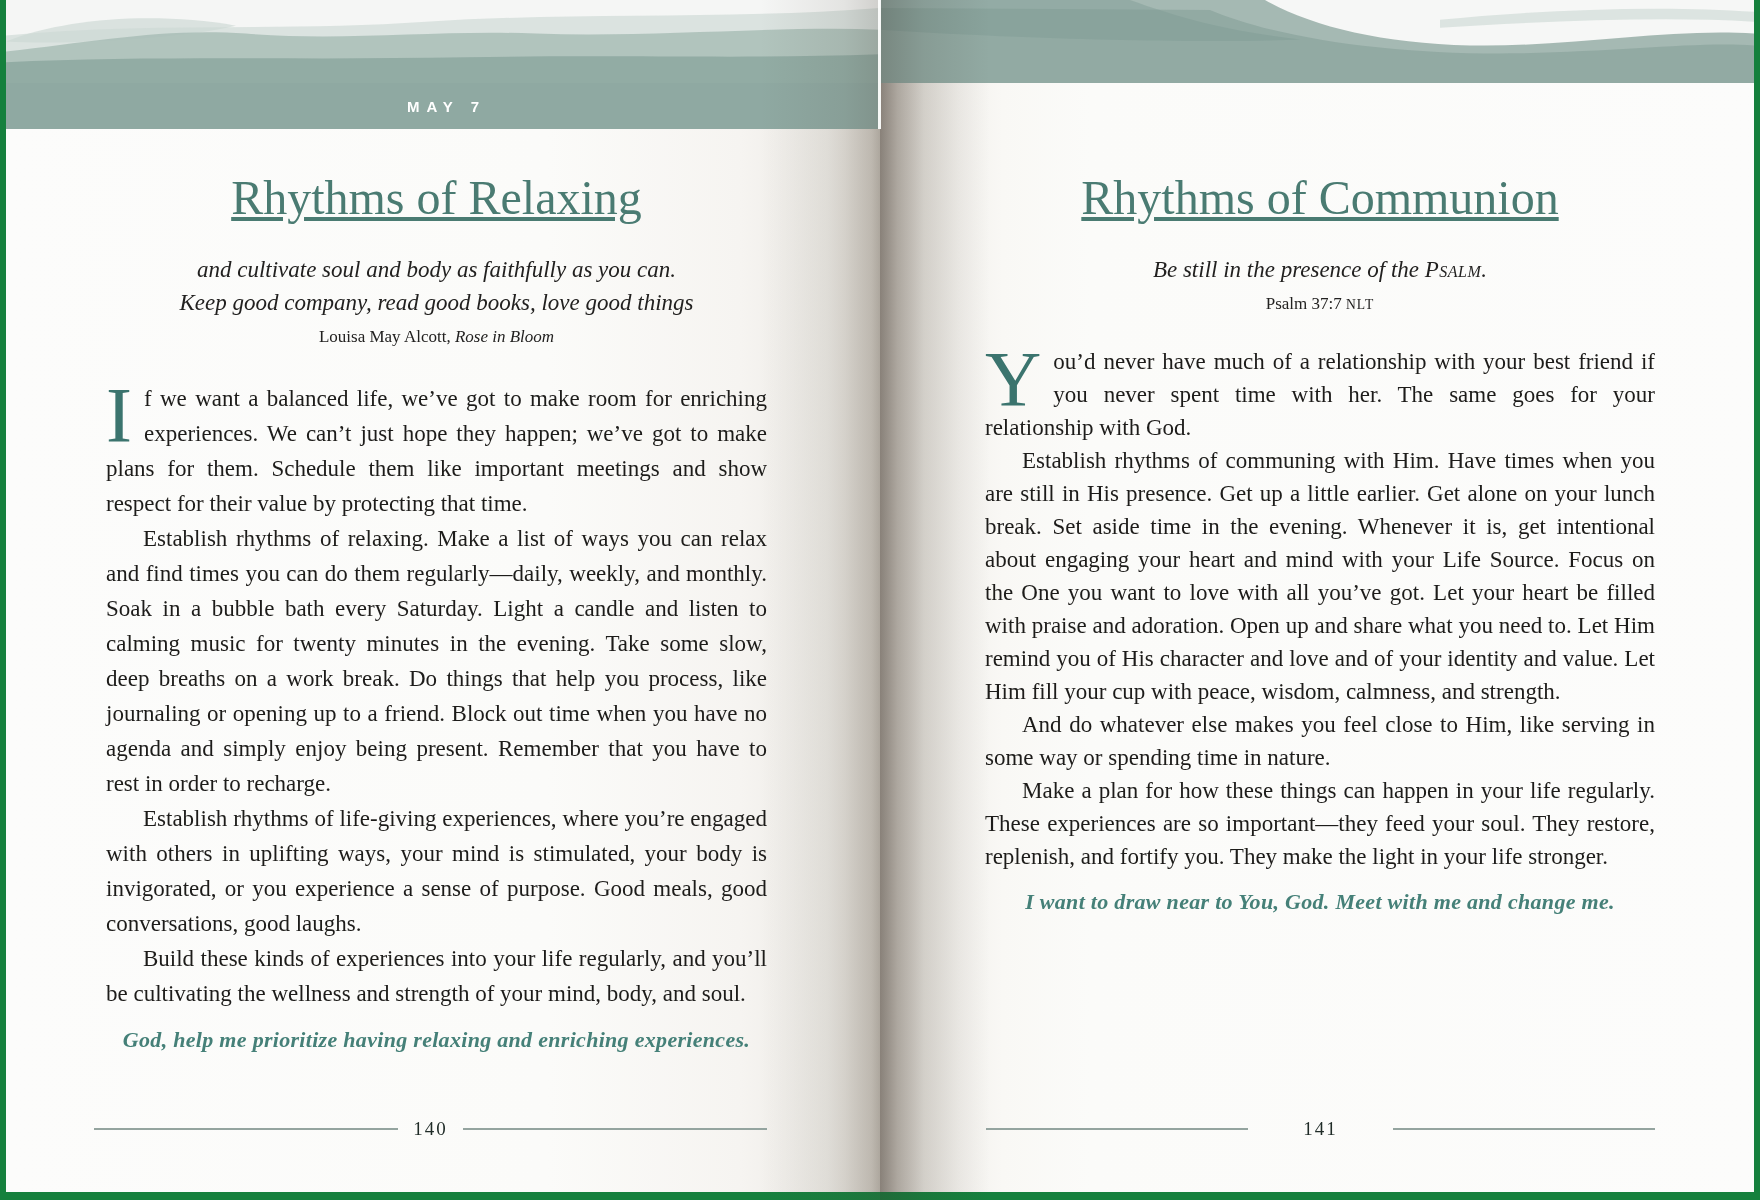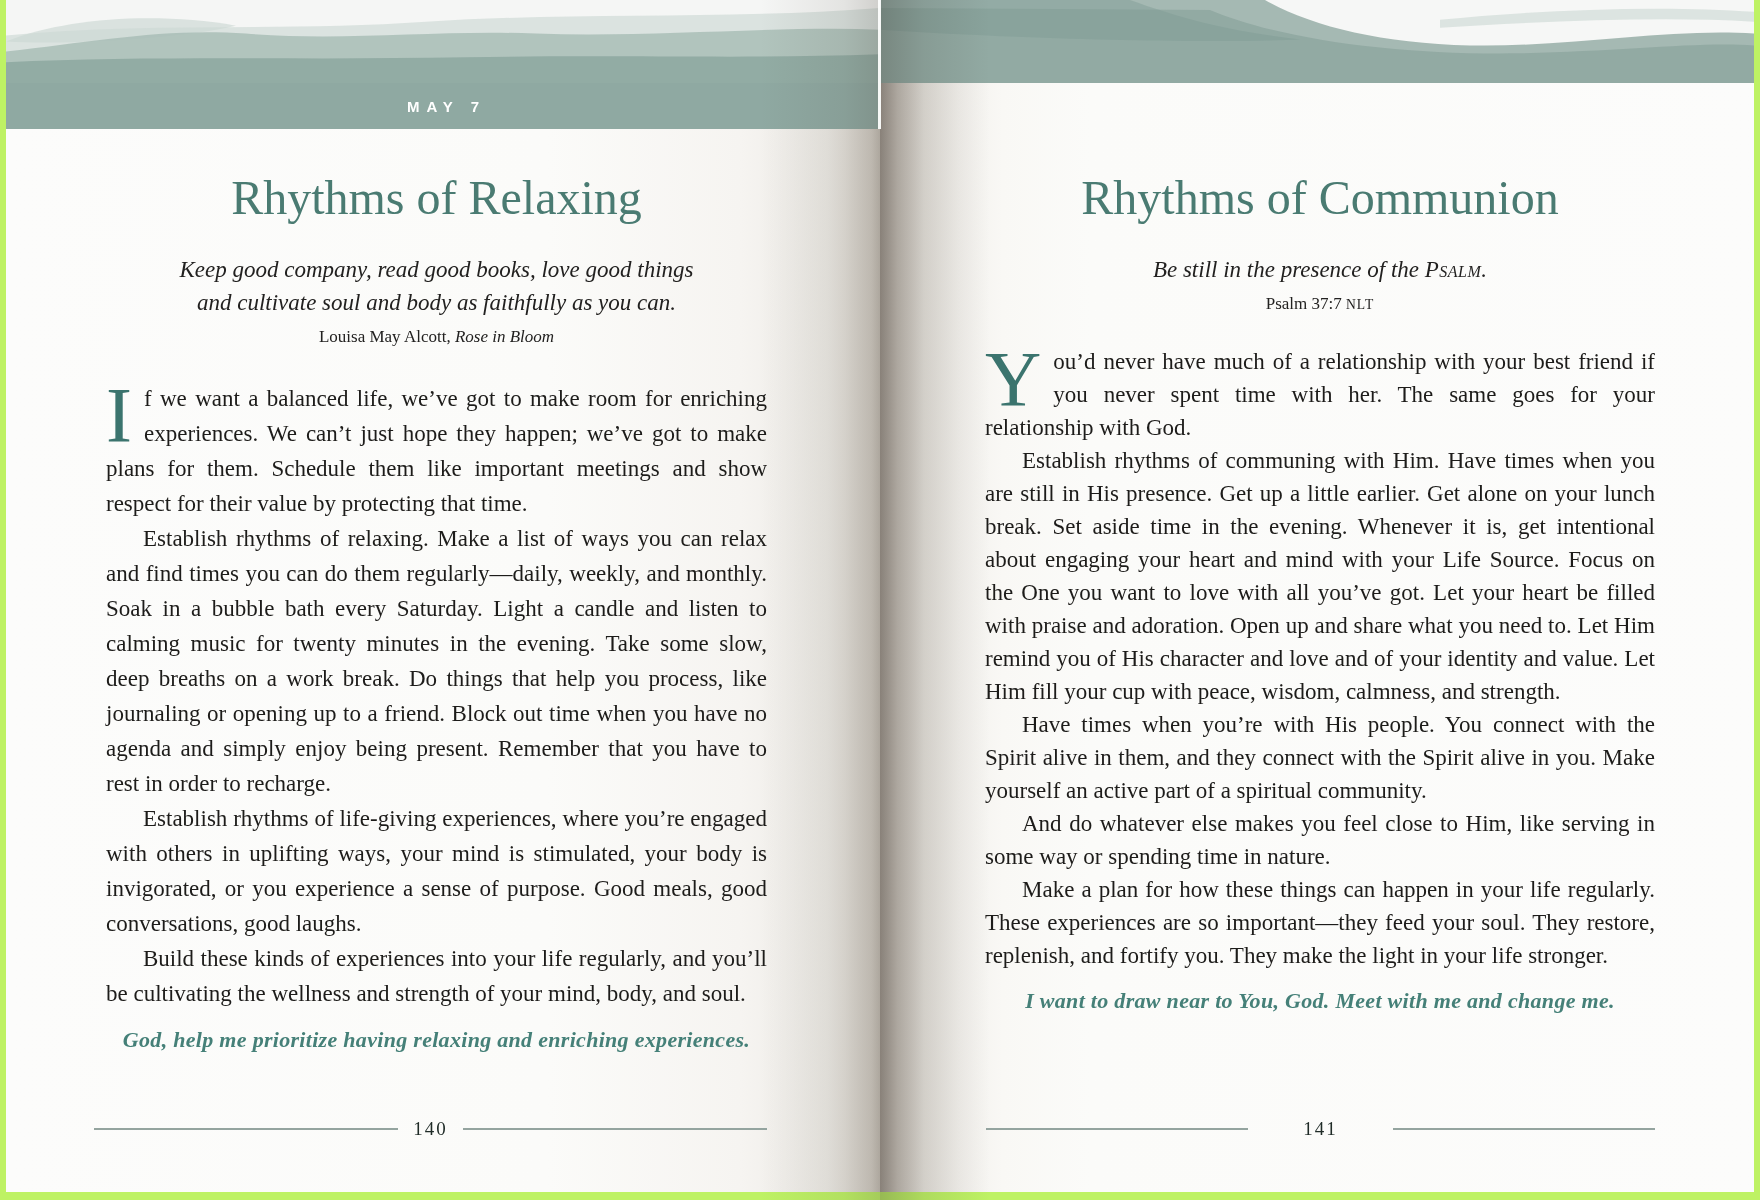--- a/index.html
+++ b/index.html
@@ -1,16 +1,16 @@
 <!DOCTYPE html>
 <html><head>
 <meta charset="utf-8">
 <style>
   html,body{margin:0;padding:0;background:#000;}
-  .stage{position:relative;width:1760px;height:1200px;background:#bef264;overflow:hidden;
+  .stage{position:relative;width:1760px;height:1200px;background:#15803d;overflow:hidden;
          font-family:"Liberation Serif", serif;}
   .book{position:absolute;left:6px;right:6px;top:0;bottom:8px;display:flex;}
 
   
   .page{position:relative;width:50%;height:100%;overflow:hidden;}
   .page.left{background:linear-gradient(90deg,#fcfcfb 0%,#fbfbf9 62%,#f6f4f1 84%,#eceae5 94%,#d9d4cc 99%,#c9c3ba 100%);}
   .page.right{background:linear-gradient(90deg,#aaa29a 0%,#cfc9c1 2%,#e7e4de 5%,#f3f1ed 9%,#f9f8f5 14%,#fbfbf9 24%,#fcfcfb 100%);}
 
   
   .watercolor{position:absolute;top:0;left:0;width:100%;height:83px;}
@@ -21,21 +21,21 @@
             display:flex;align-items:center;justify-content:center;}
   .date-label{font-family:"Liberation Sans", sans-serif;font-weight:bold;font-size:15px;
               letter-spacing:7px;color:#ffffff;text-indent:7px;}
 
   
   .content{position:absolute;top:129px;bottom:0;}
   .page.left  .content{left:100px;right:113px;}
   .page.right .content{left:105px;right:99px;}
 
   .page-title{margin:44px 0 11px 0;text-align:center;font-weight:400;font-size:48px;line-height:1.05;
-              color:#4a7b72;letter-spacing:0px;}
+              color:#4a7b72;letter-spacing:0px;text-decoration:underline;}
 
   .epigraph{margin-top:30px;text-align:center;color:#222120;}
   .epigraph-line{margin:0;font-style:italic;font-size:23px;line-height:33px;}
   .attribution{margin:1px 0 0 0;font-size:17px;line-height:33px;font-style:normal;}
   .attribution .work{font-style:italic;}
   .sc{font-variant:small-caps;letter-spacing:0.5px;}
   .vers{font-size:0.8em;letter-spacing:1px;}
 
   .bodytext{margin-top:28px;color:#1d1c1a;font-size:23px;text-align:justify;}
   .page.left  .bodytext p{line-height:35px;}
@@ -83,22 +83,22 @@
         </svg>
       </div>
       <div class="dateband" style="background:#8fa9a2">
         <span class="date-label">MAY 7</span>
       </div>
 
       <div class="content">
         <h1 class="page-title">Rhythms of Relaxing</h1>
 
         <div class="epigraph">
+          <p class="epigraph-line">and cultivate soul and body as faithfully as you can.</p>
           <p class="epigraph-line">Keep good company, read good books, love good things</p>
-          <p class="epigraph-line">and cultivate soul and body as faithfully as you can.</p>
           <p class="attribution"><span>Louisa May Alcott, </span><span class="work">Rose in Bloom</span></p>
         </div>
 
         <div class="bodytext">
           <p class="body-para"><span class="dropcap">I</span><span>f we want a balanced life, we’ve got to make room for enriching experiences. We can’t just hope they happen; we’ve got to make plans for them. Schedule them like important meetings and show respect for their value by protecting that time.</span></p>
           <div>
               <p class="body-para indent">Establish rhythms of relaxing. Make a list of ways you can relax and find times you can do them regularly—daily, weekly, and monthly. Soak in a bubble bath every Saturday. Light a candle and listen to calming music for twenty minutes in the evening. Take some slow, deep breaths on a work break. Do things that help you process, like journaling or opening up to a friend. Block out time when you have no agenda and simply enjoy being present. Remember that you have to rest in order to recharge.</p>
               <p class="body-para indent">Establish rhythms of life-giving experiences, where you’re engaged with others in uplifting ways, your mind is stimulated, your body is invigorated, or you experience a sense of purpose. Good meals, good conversations, good laughs.</p>
               <p class="body-para indent">Build these kinds of experiences into your life regularly, and you’ll be cultivating the wellness and strength of your mind, body, and soul.</p>
             </div>
@@ -130,21 +130,20 @@
 
         <div class="epigraph">
           <p class="epigraph-line"><span>Be still in the presence of the </span><span class="sc">Psalm</span><span>.</span></p>
           <p class="attribution"><span>Psalm 37:7 </span><span class="vers">NLT</span></p>
         </div>
 
         <div class="bodytext">
           <p class="body-para"><span class="dropcap">Y</span><span>ou’d never have much of a relationship with your best friend if you never spent time with her. The same goes for your relationship with God.</span></p>
           <div>
               <p class="body-para indent">Establish rhythms of communing with Him. Have times when you are still in His presence. Get up a little earlier. Get alone on your lunch break. Set aside time in the evening. Whenever it is, get intentional about engaging your heart and mind with your Life Source. Focus on the One you want to love with all you’ve got. Let your heart be filled with praise and adoration. Open up and share what you need to. Let Him remind you of His character and love and of your identity and value. Let Him fill your cup with peace, wisdom, calmness, and strength.</p>
-              <p class="body-para indent">Have times when you’re with His people. You connect with the Spirit alive in them, and they connect with the Spirit alive in you. Make yourself an active part of a spiritual community.</p>
               <p class="body-para indent">And do whatever else makes you feel close to Him, like serving in some way or spending time in nature.</p>
               <p class="body-para indent">Make a plan for how these things can happen in your life regularly. These experiences are so important—they feed your soul. They restore, replenish, and fortify you. They make the light in your life stronger.</p>
             </div>
         </div>
 
         <p class="prayer">I want to draw near to You, God. Meet with me and change me.</p>
       </div>
 
       <div class="footer">
         <span class="rule"></span>

